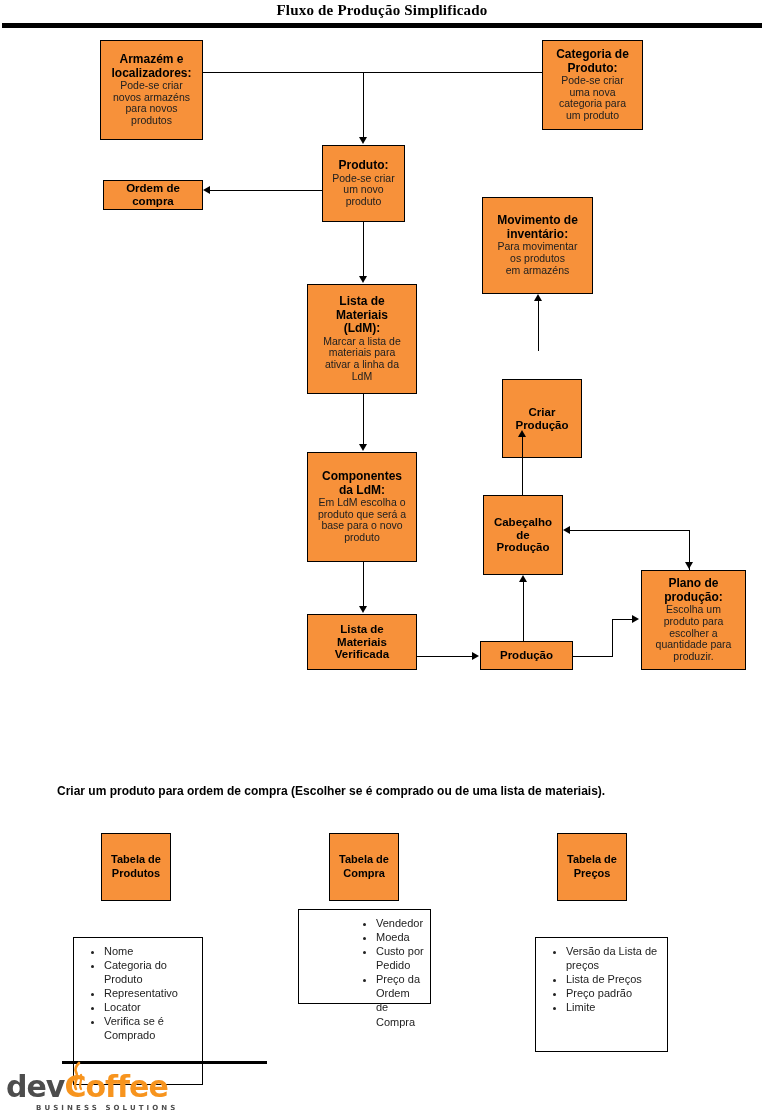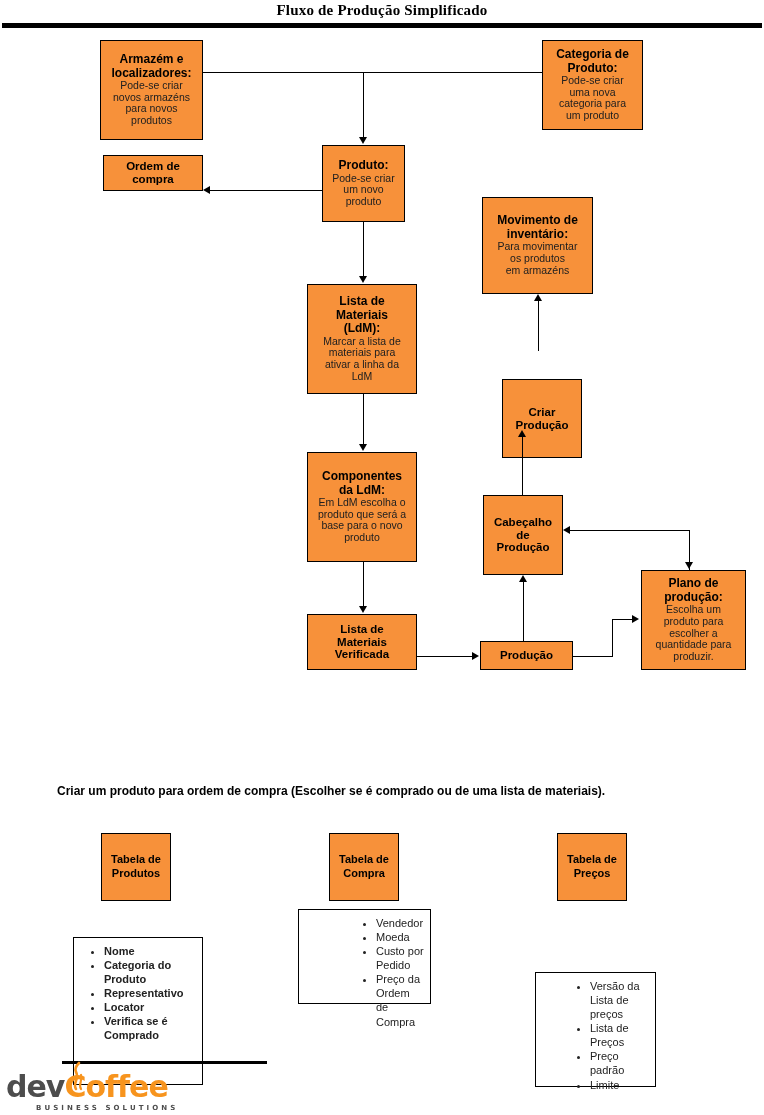--- a/index.html
+++ b/index.html
@@ -218,21 +218,21 @@
 um produto</div>
 </div>
 
 <div class="node" style="left:322px; top:145px; width:83px; height:77px;">
   <div class="head">Produto:</div>
   <div class="body">Pode-se criar
 um novo
 produto</div>
 </div>
 
-<div class="node solo" style="left:103px; top:155px; width:100px; height:36px;">
+<div class="node solo" style="left:103px; top:180px; width:100px; height:30px;">
   <div class="head">Ordem de
 compra</div>
 </div>
 
 <div class="node" style="left:307px; top:284px; width:110px; height:110px;">
   <div class="head">Lista de
 Materiais
 (LdM):</div>
   <div class="body">Marcar a lista de
 materiais para
@@ -328,40 +328,40 @@
 
 <div id="flow-caption">Criar um produto para ordem de compra (Escolher se é comprado ou de uma lista de materiais).</div>
 
 <div class="tbl-node" style="left:101px; top:833px;">Tabela de
 Produtos</div>
 <div class="tbl-node" style="left:329px; top:833px;">Tabela de
 Compra</div>
 <div class="tbl-node" style="left:557px; top:833px;">Tabela de
 Preços</div>
 
-<div class="list-box" style="left:73px; top:937px; width:130px; height:148px;font-weight:bold;">
+<div class="list-box" style="left:73px; top:937px; width:130px; height:148px;">
   <ul>
       <li>Nome</li>
       <li>Categoria do Produto</li>
       <li>Representativo</li>
       <li>Locator</li>
       <li>Verifica se é Comprado</li>
     </ul>
 </div>
 
 <div class="list-box" style="left:298px; top:909px; width:133px; height:95px;padding-left:47px;">
   <ul>
       <li>Vendedor</li>
       <li>Moeda</li>
       <li>Custo por Pedido</li>
       <li>Preço da Ordem de Compra</li>
     </ul>
 </div>
 
-<div class="list-box" style="left:535px; top:972px; width:121px; height:115px;padding-left:24px;">
+<div class="list-box" style="left:535px; top:937px; width:133px; height:115px;">
   <ul>
       <li>Versão da Lista de preços</li>
       <li>Lista de Preços</li>
       <li>Preço padrão</li>
       <li>Limite</li>
     </ul>
 </div>
 
 <div id="footer-rule"></div>
 <div id="logo">

